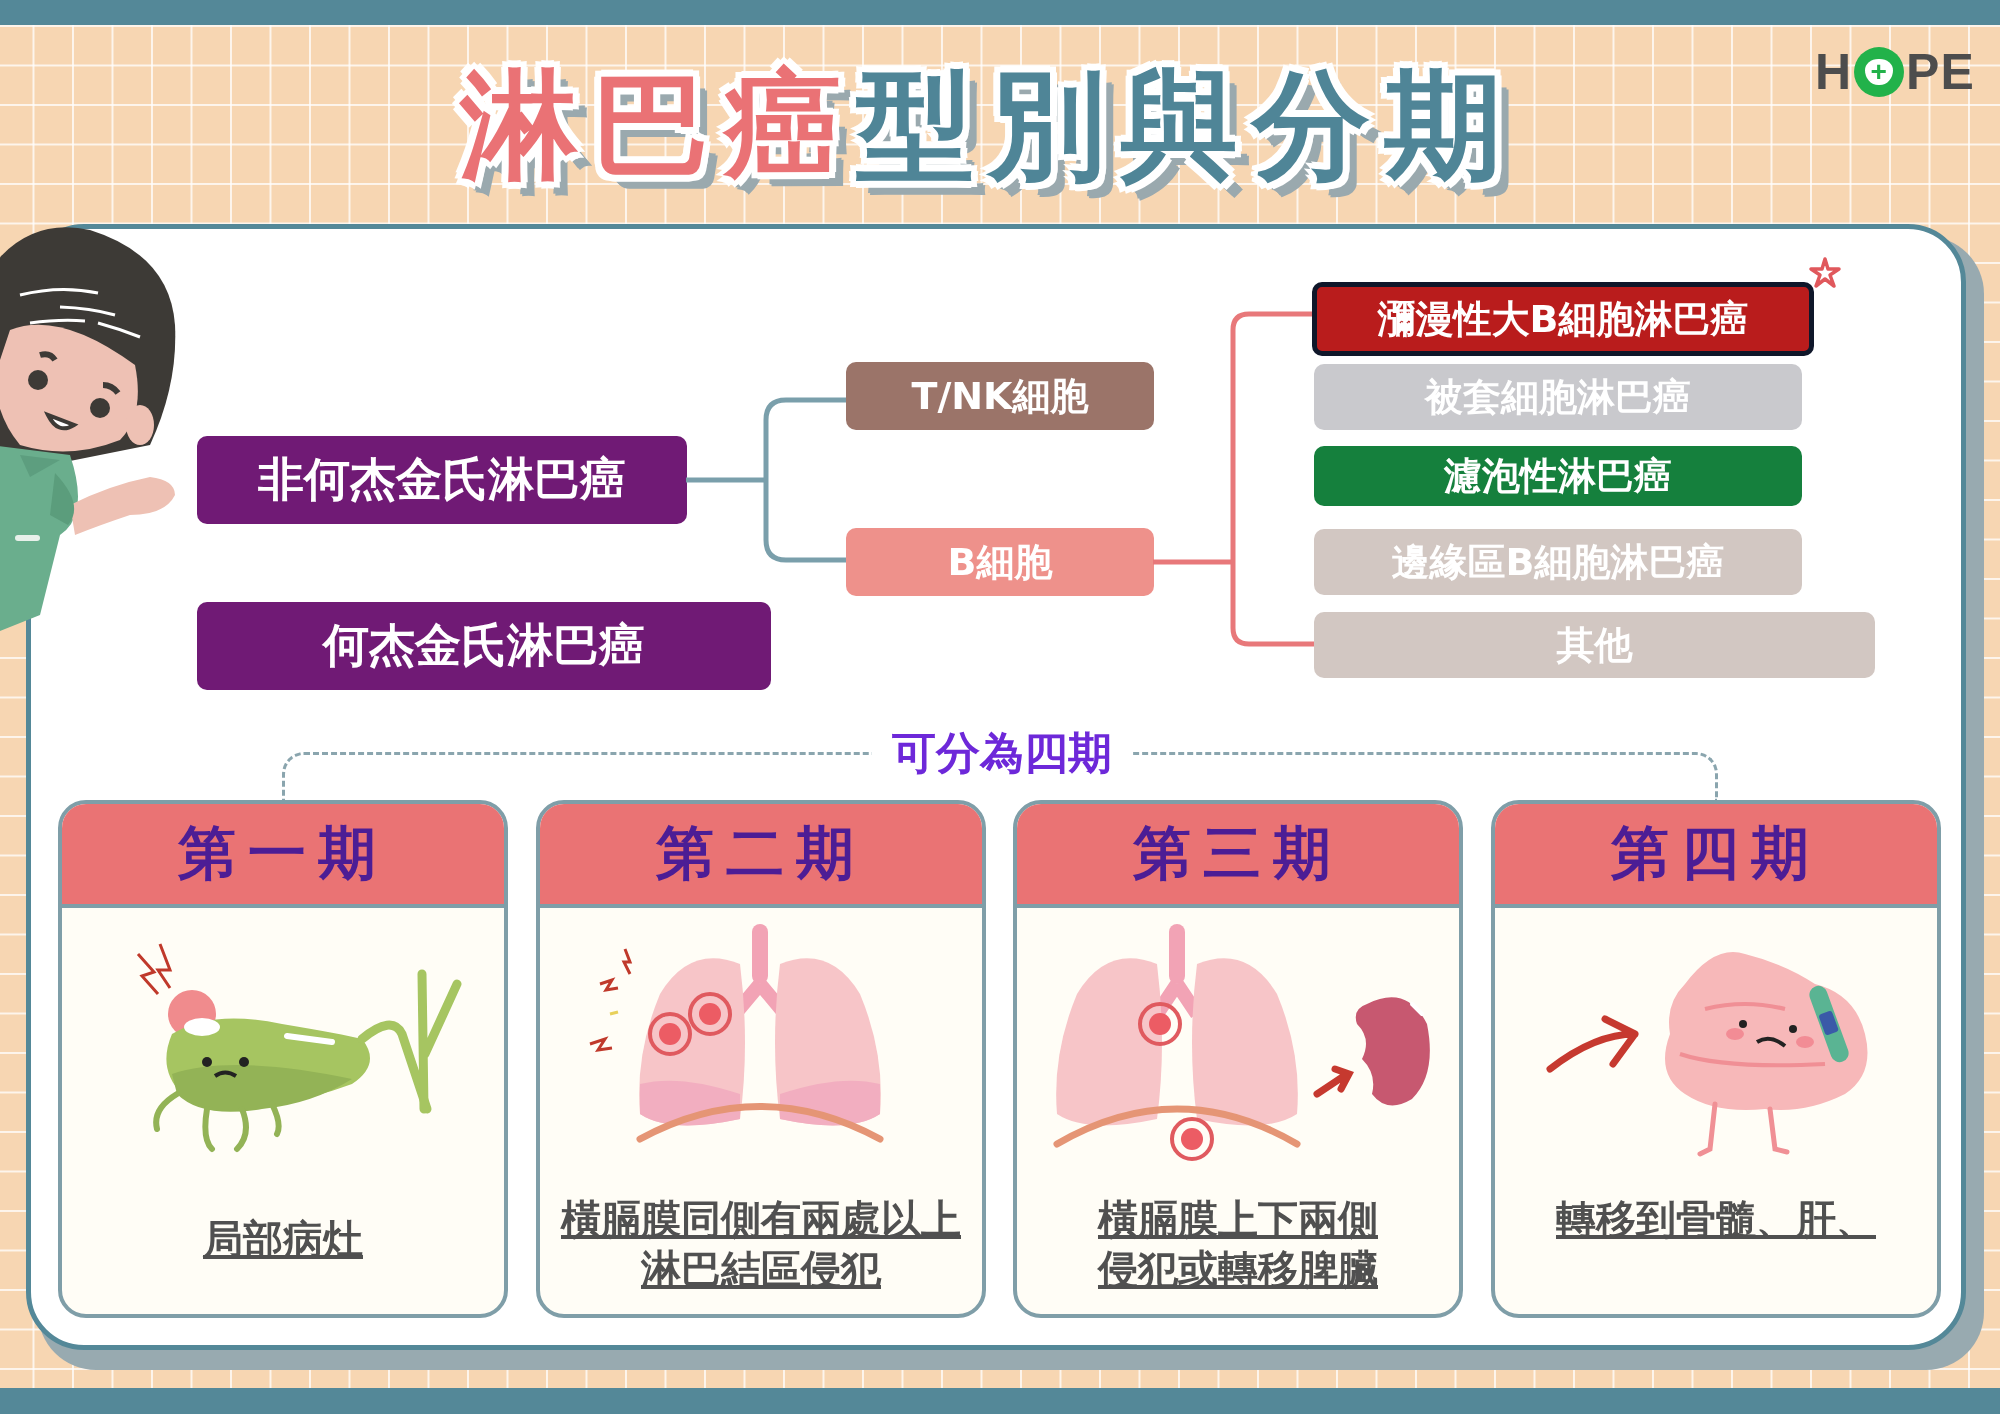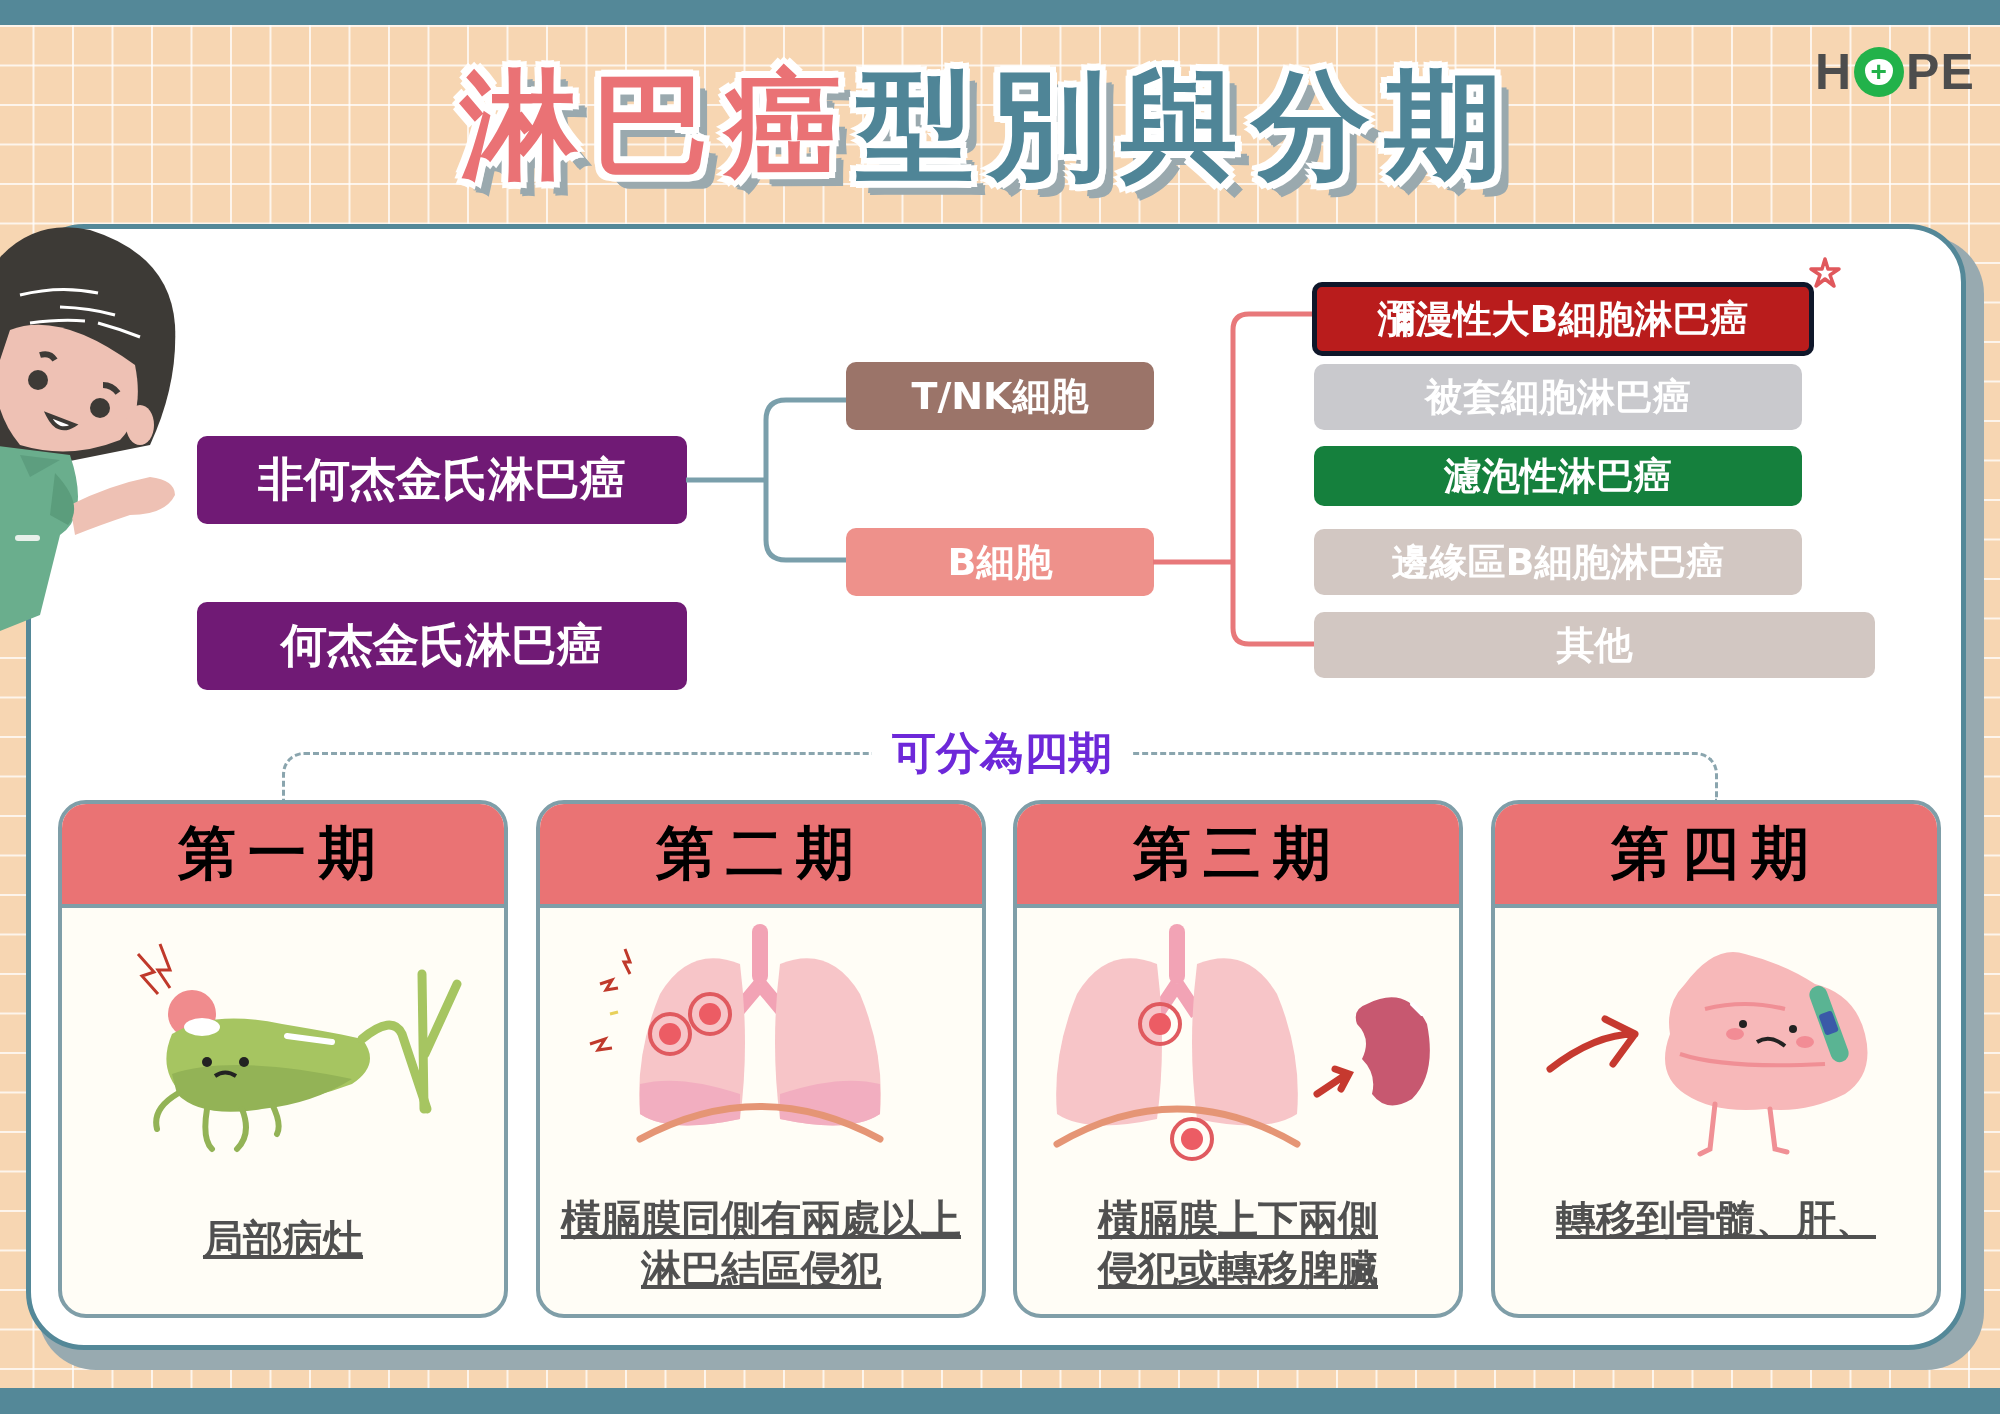--- a/index.html
+++ b/index.html
@@ -78,21 +78,21 @@
     position:absolute; left:282px; top:752px; width:1436px; height:50px;
     border:3px dashed #8aa5ae; border-bottom:none; border-radius:22px 22px 0 0; box-sizing:border-box;
   }
 
   .card {
     position:absolute; top:800px; width:450px; height:518px;
     border:4px solid #7f9ea8; border-radius:28px; box-sizing:border-box; overflow:hidden;
     background:#fffdf6;
   }
   .card-head {
-    height:100px; background:#ea7374; color:#000000; font-weight:bold; font-size:58px;
+    height:100px; background:#ea7374; color:#4c1d95; font-weight:bold; font-size:58px;
     display:flex; align-items:center; justify-content:center; letter-spacing:12px;
     border-bottom:4px solid #7f9ea8;
   }
   .card-illus { position:absolute; left:0; top:120px; width:442px; height:250px; }
   .card-text {
     position:absolute; left:0; width:442px; text-align:center; color:#505050;
     font-size:40px; font-weight:bold; line-height:50px;text-decoration:underline;
   }
 </style>
 </head>
@@ -140,21 +140,21 @@
     <path d="M20 240 L30 262 L60 245" fill="#5d9e7f"></path>
     <path d="M70 290 Q110 270 150 262 Q175 265 175 280 Q165 300 130 300 Q100 310 75 320 Z" fill="#eec1b4"></path>
     <path d="M55 258 Q85 290 68 310 L50 300 Z" fill="#5b9d7c"></path>
     <rect x="15" y="320" width="25" height="6" rx="3" fill="#e8f0ea"></rect>
   </svg>
 </div>
 
 <div class="box box-main" style="left:197px; top:436px; width:490px; height:88px;">
   <span>非何杰金氏淋巴癌</span>
 </div>
-<div class="box box-main" style="left:197px; top:602px; width:490px; height:88px;">
+<div class="box box-main" style="left:197px; top:602px; width:574px; height:88px;">
   <span>何杰金氏淋巴癌</span>
 </div>
 
 <svg class="connector" style="left:686px; top:390px;" width="170" height="180">
   <path d="M0 90 L80 90 M80 90 L80 30 Q80 10 100 10 L160 10 M80 90 L80 150 Q80 170 100 170 L160 170" stroke="#7a9fab" stroke-width="5" fill="none"></path>
 </svg>
 
 <div class="box box-tnk" style="left:846px; top:362px; width:308px; height:68px;">
   <span>T/NK細胞</span>
 </div>

